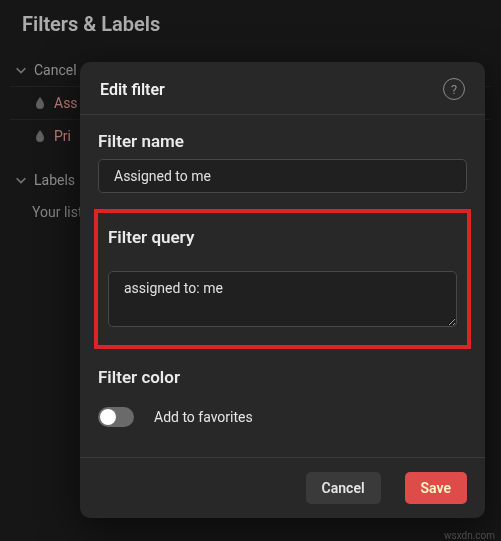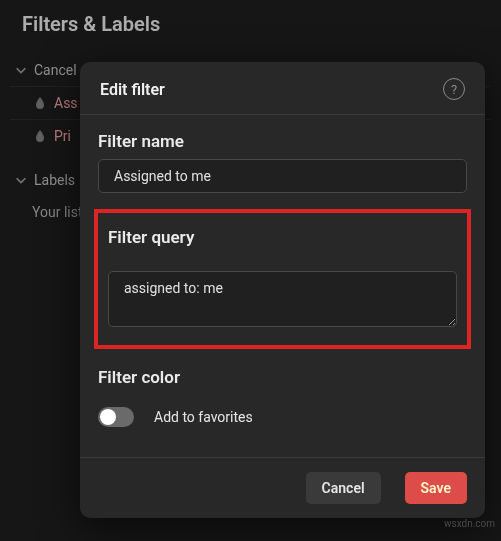--- a/index.html
+++ b/index.html
@@ -42,21 +42,21 @@
     .toggle-row { display: flex; align-items: center; gap: 20px; }
     .switch { position: relative; width: 36px; height: 20px; background: #6a6a6a; border-radius: 10px; cursor: pointer; }
     .switch-knob { position: absolute; left: 2px; top: 2px; width: 16px; height: 16px; background: #fff; border-radius: 50%; }
     .toggle-label { font-size: 14px; color: #e6e6e6; }
     
     .modal-footer { display: flex; justify-content: flex-end; gap: 24px; padding: 14px 18px 14px 18px; border-top: 1px solid #3a3a3a; margin-top: 6px; }
     .btn { border: none; border-radius: 5px; padding: 8px 16px; font-size: 14px; font-weight: 600; cursor: pointer; }
     .btn-cancel { background: #3a3a3a; color: #e6e6e6; }
     .btn-save { background: #de4c4a; color: #fef9c3; }
     
-    .watermark { position: absolute; right: 6px; bottom: 12px; font-size: 10px; color: #4a4a4a; }
+    .watermark { position: absolute; right: 6px; bottom: 0; font-size: 10px; color: #4a4a4a; }
   </style>
 </head>
 <body>
 
 <div class="page-header">Filters &amp; Labels</div>
 
 <div class="section">
   <div class="section-header">
     <span class="chevron">
       <svg viewBox="0 0 16 16" fill="none" stroke="#9a9a9a" stroke-width="2">

